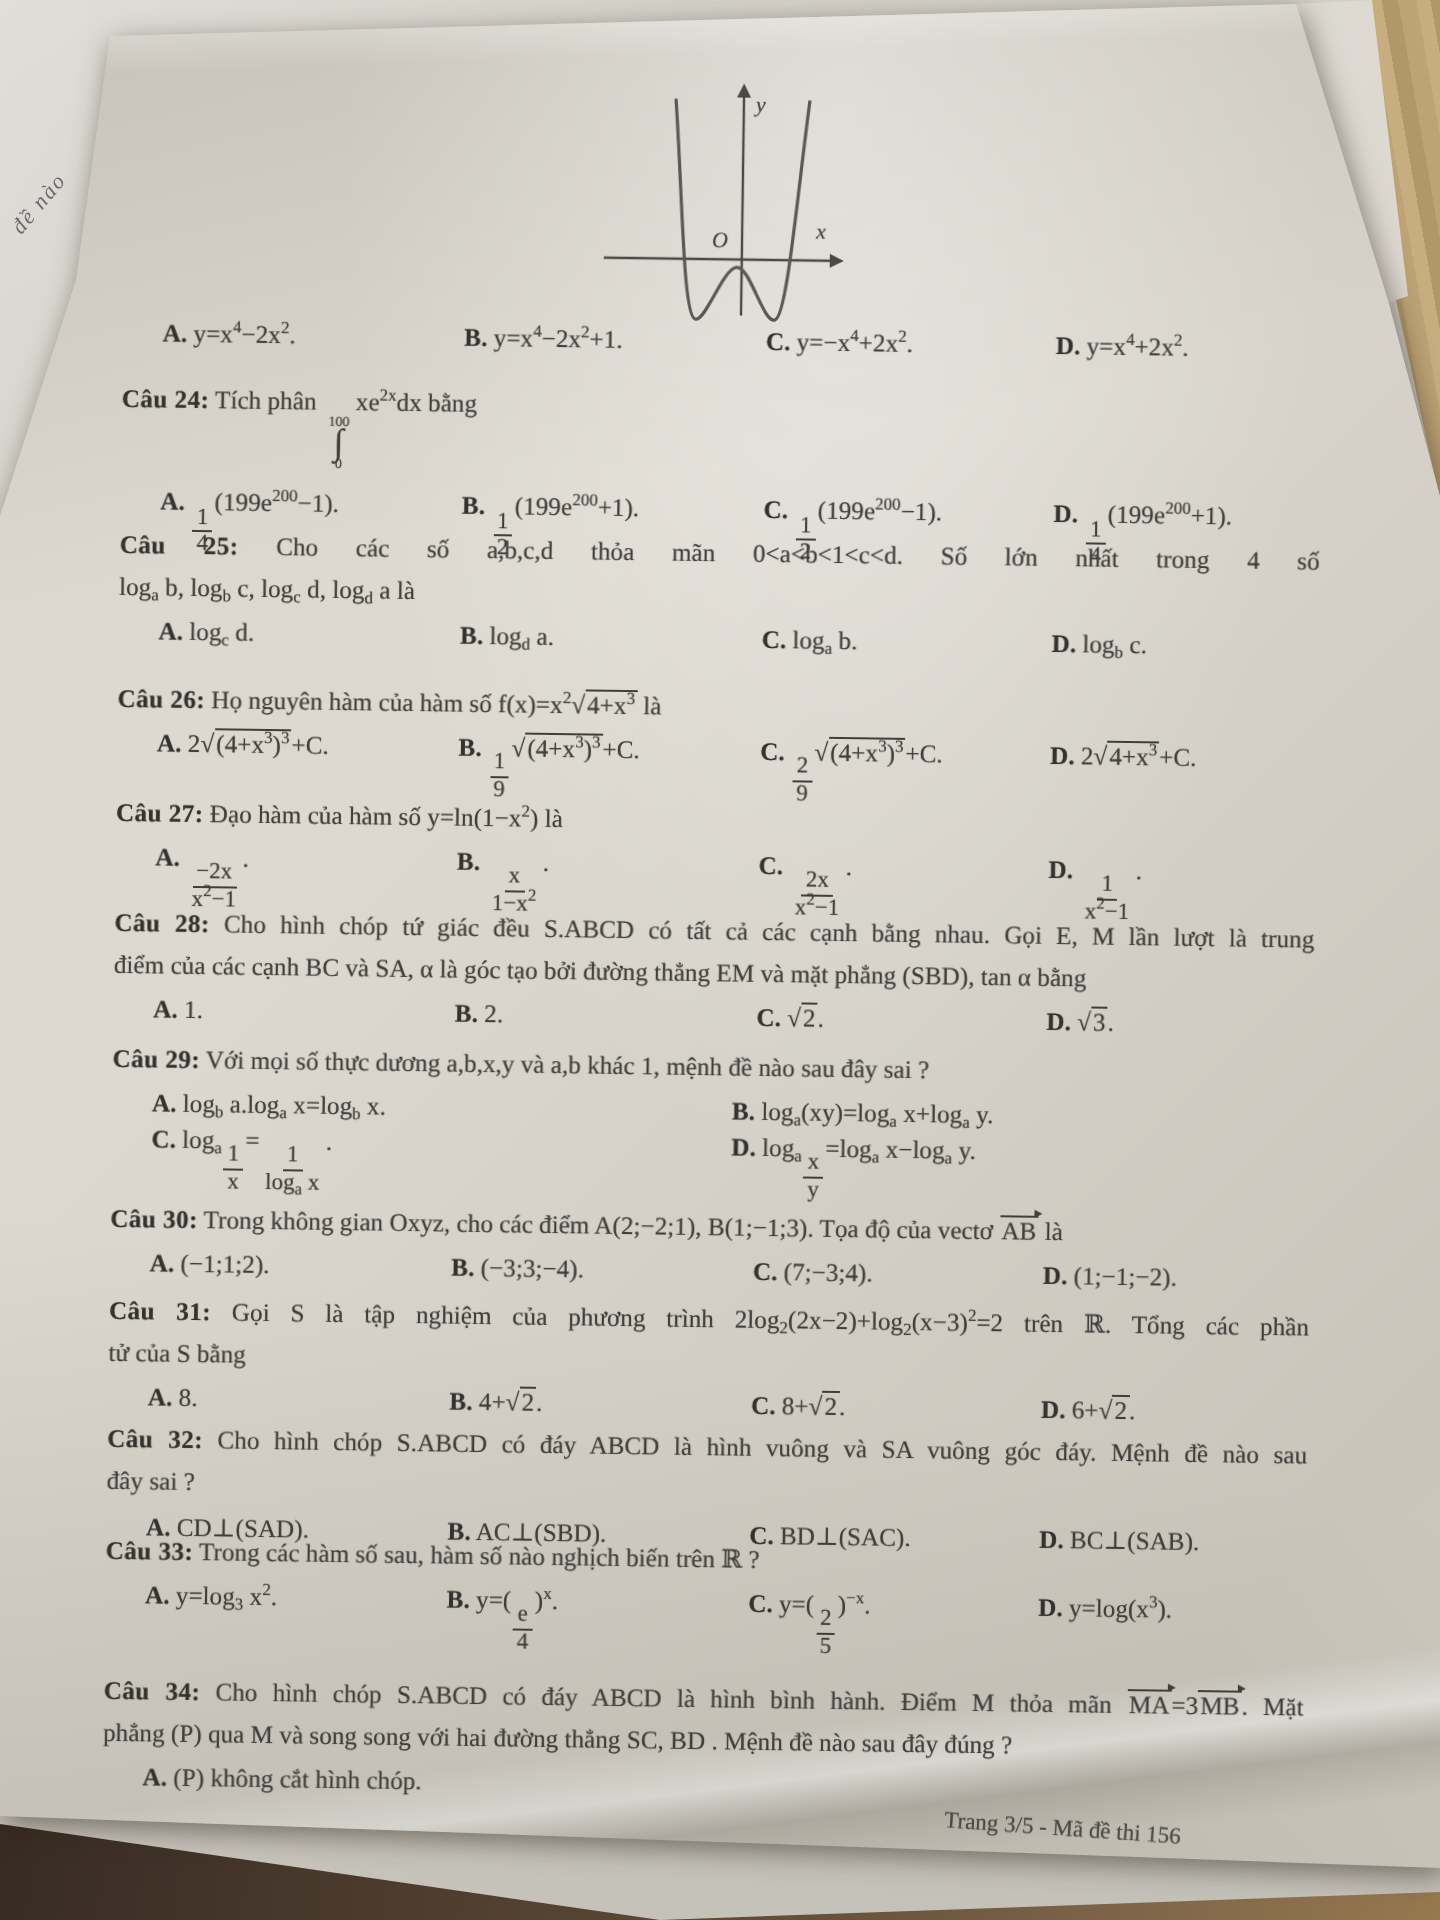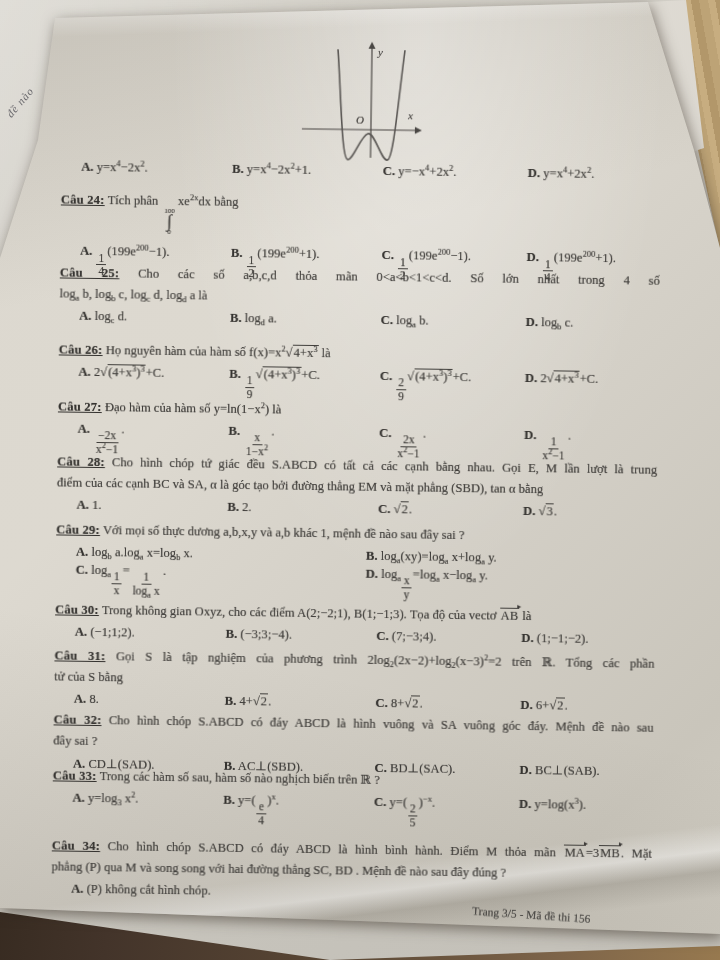--- a/index.html
+++ b/index.html
@@ -66,21 +66,21 @@
   #questions .qb:nth-child(5){top:397px;}
   #questions .qb:nth-child(6){top:452px;}
   #questions .qb:nth-child(7){top:520px;}
   #questions .qb:nth-child(8){top:600px;}
   #questions .qb:nth-child(9){top:646px;}
   #questions .qb:nth-child(10){top:710px;}
   #questions .qb:nth-child(11){top:766px;}
   #questions .qb:nth-child(12){top:836px;}
   .stem{line-height:21px;}
   .stem.st{text-align:justify;text-align-last:justify;}
-  .ql{color:#34322f;letter-spacing:.2px;text-decoration:underline;}
+  .ql{color:#34322f;letter-spacing:.2px;}
   .opts{margin-top:4px;padding-left:20px;}
   .opts.row{display:grid;grid-template-columns:26% 26% 25% 23%;align-items:start;}
   .opts.grid2{display:grid;grid-template-columns:50% 50%;row-gap:3px;}
   .opts.single{display:block;}
   .opt{white-space:nowrap;}
   .ok{color:#34322f;}
   
   sub{font-size:8.5px;vertical-align:-2.5px;line-height:0;}
   sup{font-size:8.5px;vertical-align:5px;line-height:0;}
   .fr{display:inline-flex;flex-direction:column;align-items:center;vertical-align:-0.55em;line-height:1.1;font-size:11.5px;padding:0 1px;}

